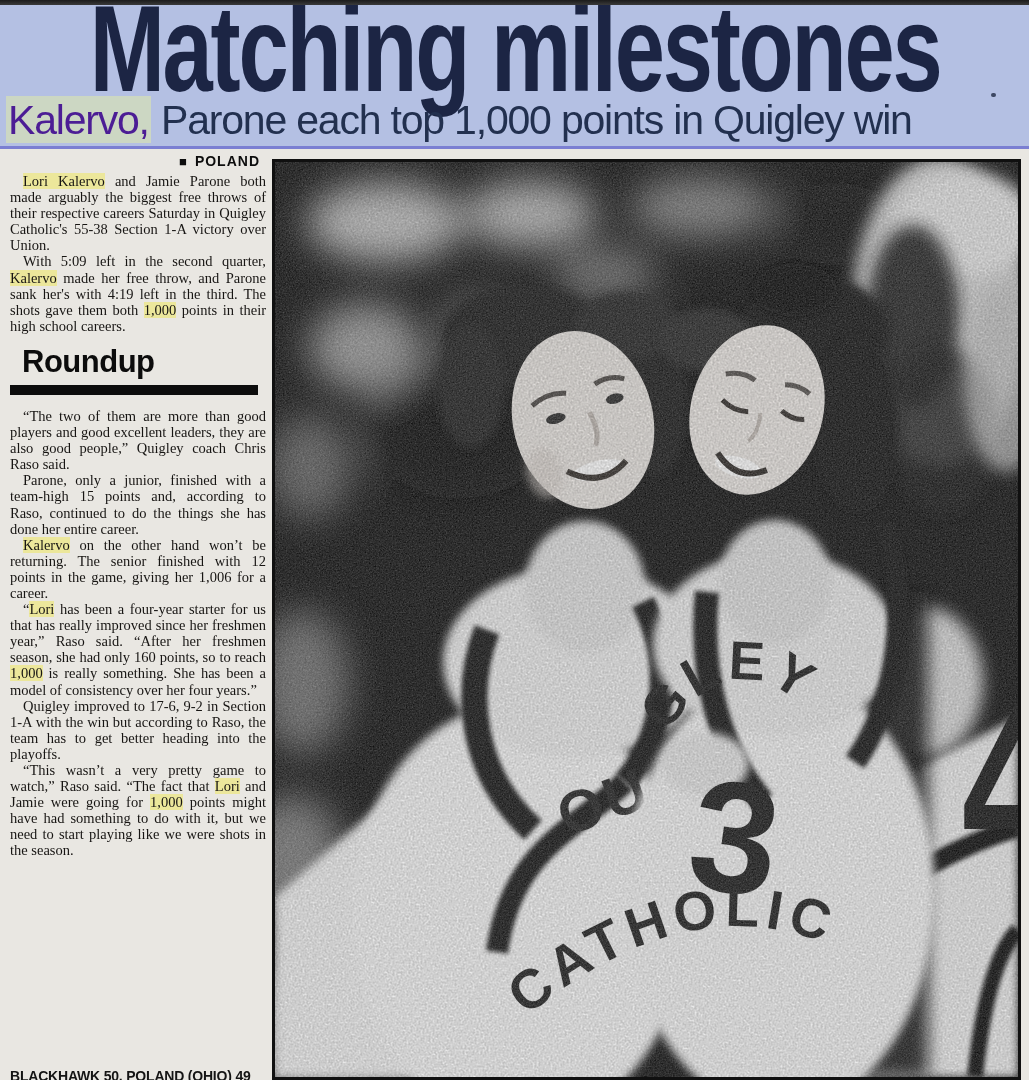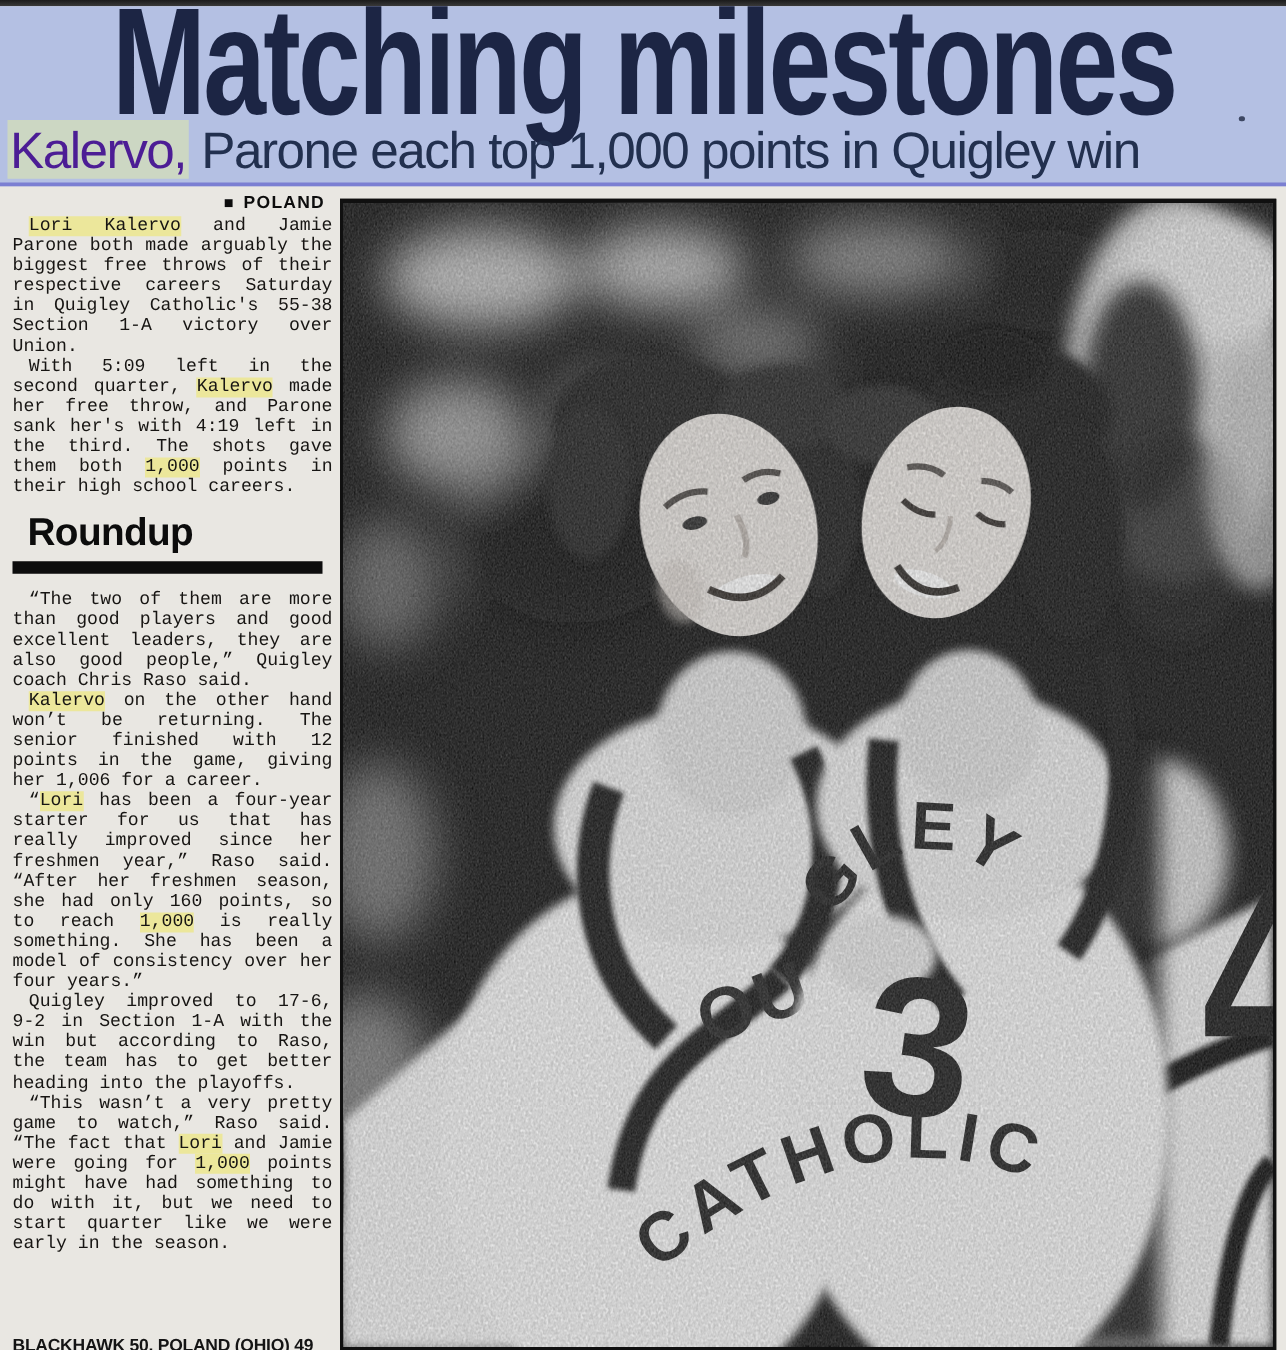--- a/index.html
+++ b/index.html
@@ -43,21 +43,21 @@
     color:#161412;
   }
   .kicker{
     font-size:14px;font-weight:bold;letter-spacing:1px;
     text-align:right;padding-right:6px;margin-bottom:4px;
     color:#0d0d0d;
   }
   .kicker .sq{font-size:13px;margin-right:7px;}
   .body-p{
     margin:0;
-    font-family:Liberation Mono, monospace;
+    font-family:Liberation Serif, serif;
     font-size:14.5px;line-height:16.1px;
     text-align:justify;text-indent:13px;
     color:#171513;
   }
   .hl-yellow{background:#ece79b;}
   .roundup-h{
     margin:10px 0 0 12px;
     font-size:31px;font-weight:bold;letter-spacing:-0.5px;
     color:#0c0c0c;
   }
@@ -97,24 +97,25 @@
     <div>
         <p class="body-p"><span class="hl-yellow">Lori Kalervo</span><span> and Jamie Parone both made arguably the biggest free throws of their respective careers Saturday in Quigley Catholic's 55-38 Section 1-A victory over Union.</span></p>
         <p class="body-p"><span>With 5:09 left in the second quarter, </span><span class="hl-yellow">Kalervo</span><span> made her free throw, and Parone sank her's with 4:19 left in the third. The shots gave them both </span><span class="hl-yellow">1,000</span><span> points in their high school careers.</span></p>
       </div>
 
     <h2 class="roundup-h">Roundup</h2>
     <div class="roundup-bar"></div>
 
     <div>
         <p class="body-p"><span>“The two of them are more than good players and good excellent leaders, they are also good people,” Quigley coach Chris Raso said.</span></p>
+        <p class="body-p"><span>Parone, only a junior, finished with a team-high 15 points and, according to Raso, continued to do the things she has done her entire career.</span></p>
         <p class="body-p"><span class="hl-yellow">Kalervo</span><span> on the other hand won’t be returning. The senior finished with 12 points in the game, giving her 1,006 for a career.</span></p>
         <p class="body-p"><span>“</span><span class="hl-yellow">Lori</span><span> has been a four-year starter for us that has really improved since her freshmen year,” Raso said. “After her freshmen season, she had only 160 points, so to reach </span><span class="hl-yellow">1,000</span><span> is really something. She has been a model of consistency over her four years.”</span></p>
         <p class="body-p"><span>Quigley improved to 17-6, 9-2 in Section 1-A with the win but according to Raso, the team has to get better heading into the playoffs.</span></p>
-        <p class="body-p"><span>“This wasn’t a very pretty game to watch,” Raso said. “The fact that </span><span class="hl-yellow">Lori</span><span> and Jamie were going for </span><span class="hl-yellow">1,000</span><span> points might have had something to do with it, but we need to start quarter like we were early in the season.</span></p>
+        <p class="body-p"><span>“This wasn’t a very pretty game to watch,” Raso said. “The fact that </span><span class="hl-yellow">Lori</span><span> and Jamie were going for </span><span class="hl-yellow">1,000</span><span> points might have had something to do with it, but we need to start playing like we were shots in the season.</span></p>
       </div>
   </div>
 
   <div class="score-line">BLACKHAWK 50, POLAND (OHIO) 49</div>
 
   <div class="photo-frame">
     <svg width="743" height="915" viewBox="0 0 743 915">
       <defs>
         <filter id="b18" x="-60%" y="-60%" width="220%" height="220%">
             <feGaussianBlur stdDeviation="18"></feGaussianBlur>

